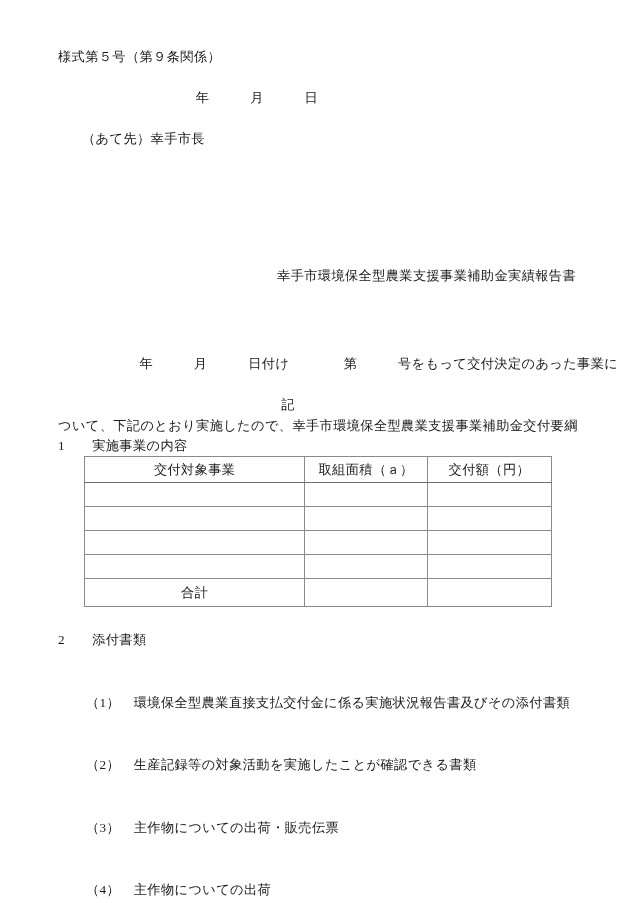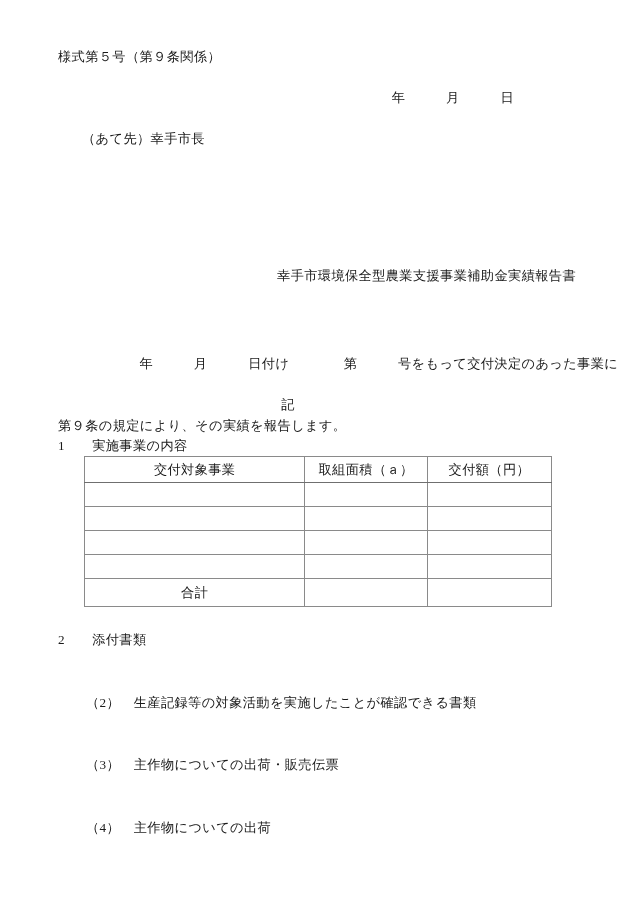--- a/index.html
+++ b/index.html
@@ -37,21 +37,21 @@
     left: 58px;
     top: 47px;
   }
 
   
   .date-line {
     position: absolute;
     left: 0;
     right: 62px;
     top: 88px;
-    text-align: right;
+    text-align: center;
   }
 
   
   .addressee {
     position: absolute;
     left: 82px;
     top: 129px;
   }
 
   
@@ -173,21 +173,21 @@
 
   <div class="t date-line">年　　　月　　　日</div>
 
   <div class="t addressee">（あて先）幸手市長</div>
 
 
   <div class="t doc-title">幸手市環境保全型農業支援事業補助金実績報告書</div>
 
   <div class="t body-para">
     <div class="ln">　　　　　　年　　　月　　　日付け　　　　第　　　号をもって交付決定のあった事業に</div>
-    <div class="ln">第９条の規定により、その実績を報告します。</div>
+    <div class="ln">ついて、下記のとおり実施したので、幸手市環境保全型農業支援事業補助金交付要綱</div>
   </div>
 
   <div class="t ki-mark">記</div>
 
   <div class="t sec1-head"><span>1</span>　　<span>実施事業の内容</span></div>
 
   <div class="tbl-wrap">
     <table class="grid">
       <colgroup>
         <col class="col-a">
@@ -227,18 +227,19 @@
           <td></td>
           <td></td>
         </tr>
       </tbody>
     </table>
   </div>
 
   <div class="t sec2-head"><span>2</span>　　<span>添付書類</span></div>
 
   <div class="t attach-list">
+    <div class="attach-item"><span class="attach-num">（1）</span>　<span>環境保全型農業直接支払交付金に係る実施状況報告書及びその添付書類</span></div>
     <div class="attach-item"><span class="attach-num">（2）</span>　<span>生産記録等の対象活動を実施したことが確認できる書類</span></div>
     <div class="attach-item"><span class="attach-num">（3）</span>　<span>主作物についての出荷・販売伝票</span></div>
     <div class="attach-item"><span class="attach-num">（4）</span>　<span>主作物についての出荷</span></div>
   </div>
 
 </div>
 
 </body></html>

